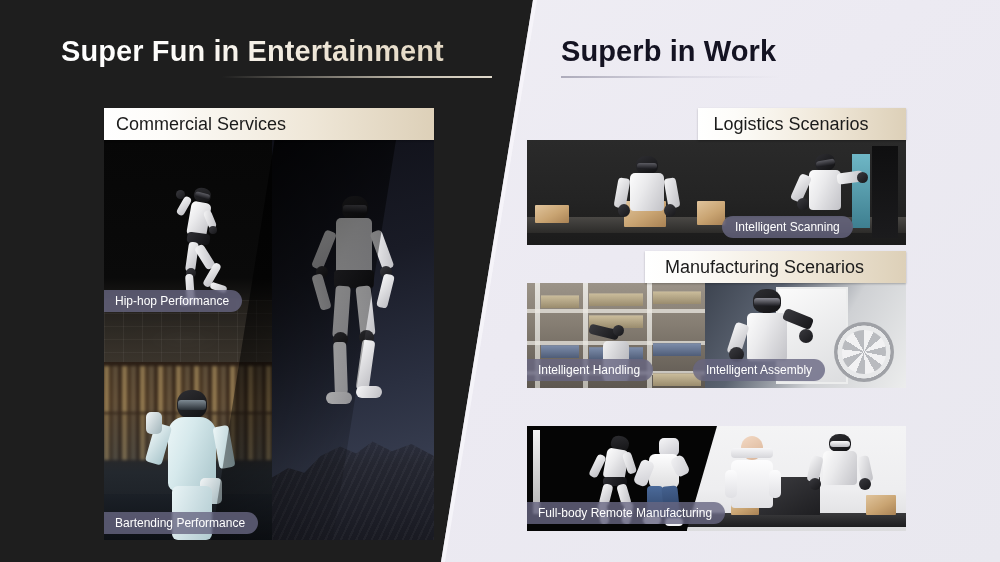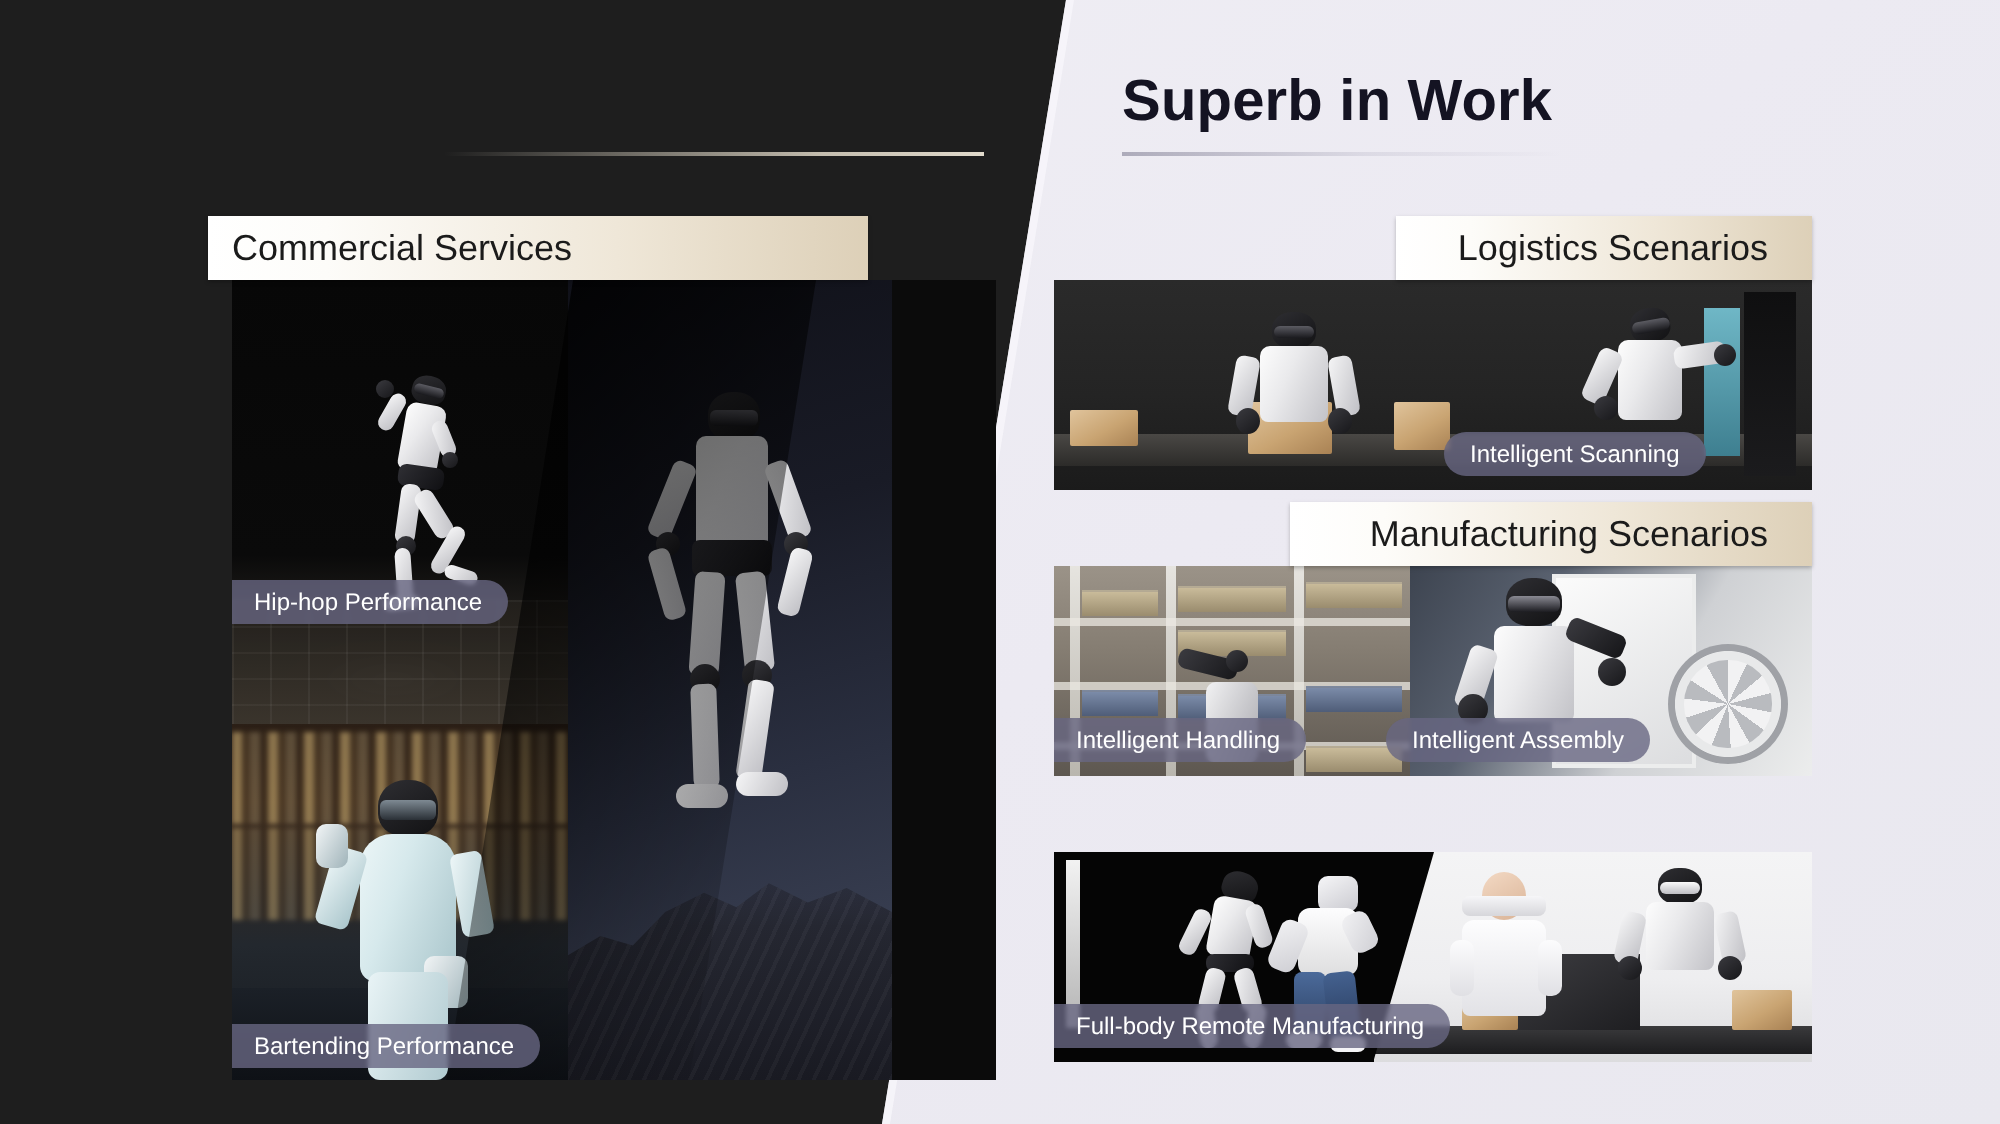--- a/index.html
+++ b/index.html
@@ -80,21 +80,21 @@
     display: flex;
     align-items: center;
     background: linear-gradient(to right, #ffffff 0%, #fdfcf9 18%, #efe7d8 62%, #ddd0b8 100%);
     color: #1b1b1b;
     font-size: 18px;
     font-weight: normal;
     box-shadow: 0 1px 2px rgba(0,0,0,.25);
     z-index: 4;
   }
   .banner.left-align { justify-content: flex-start; padding-left: 12px; }
-  .banner.right-align { justify-content: flex-end; padding-right: 22px; }
+  .banner.right-align { justify-content: center; padding-right: 22px; }
 
   
   .frame {
     position: absolute;
     overflow: hidden;
     background: #0b0b0b;
     z-index: 2;
   }
 
   
@@ -113,21 +113,21 @@
     backdrop-filter: blur(1px);
   }
   .pill.rounded-both {
     border-radius: 11px;
     padding-left: 13px;
   }
 
   
   #left-banner { left: 104px; top: 108px; width: 330px; height: 32px; }
 
-  #left-frame { left: 116px; top: 140px; width: 382px; height: 400px; }
+  #left-frame { left: 104px; top: 140px; width: 330px; height: 400px; }
 
   
   .cell-hiphop {
     position: absolute; left: 0; top: 0; width: 168px; height: 222px;
     background:
       radial-gradient(ellipse 70px 26px at 48% 90%, rgba(190,185,180,.55) 0%, rgba(90,88,86,.18) 55%, rgba(0,0,0,0) 78%),
       linear-gradient(to bottom, #070707 0%, #0a0a0a 62%, #2a2723 82%, #3b352e 100%);
   }
   .stagefloor {
     position: absolute; left: 0; bottom: 0; width: 100%; height: 62px;
@@ -306,20 +306,21 @@
 </style>
 </head>
 <body>
 
 <div id="slide">
 
   <div class="bg-dark"></div>
   <div class="bg-light"></div>
   <div class="bg-light-edge"></div>
 
+  <div class="title title-left">Super Fun in Entertainment</div>
   <div class="rule rule-left"></div>
 
   <div class="title title-right">Superb in Work</div>
   <div class="rule rule-right"></div>
 
   <div class="banner left-align" id="left-banner">
     <span>Commercial Services</span>
   </div>
 
   <div class="frame" id="left-frame">

